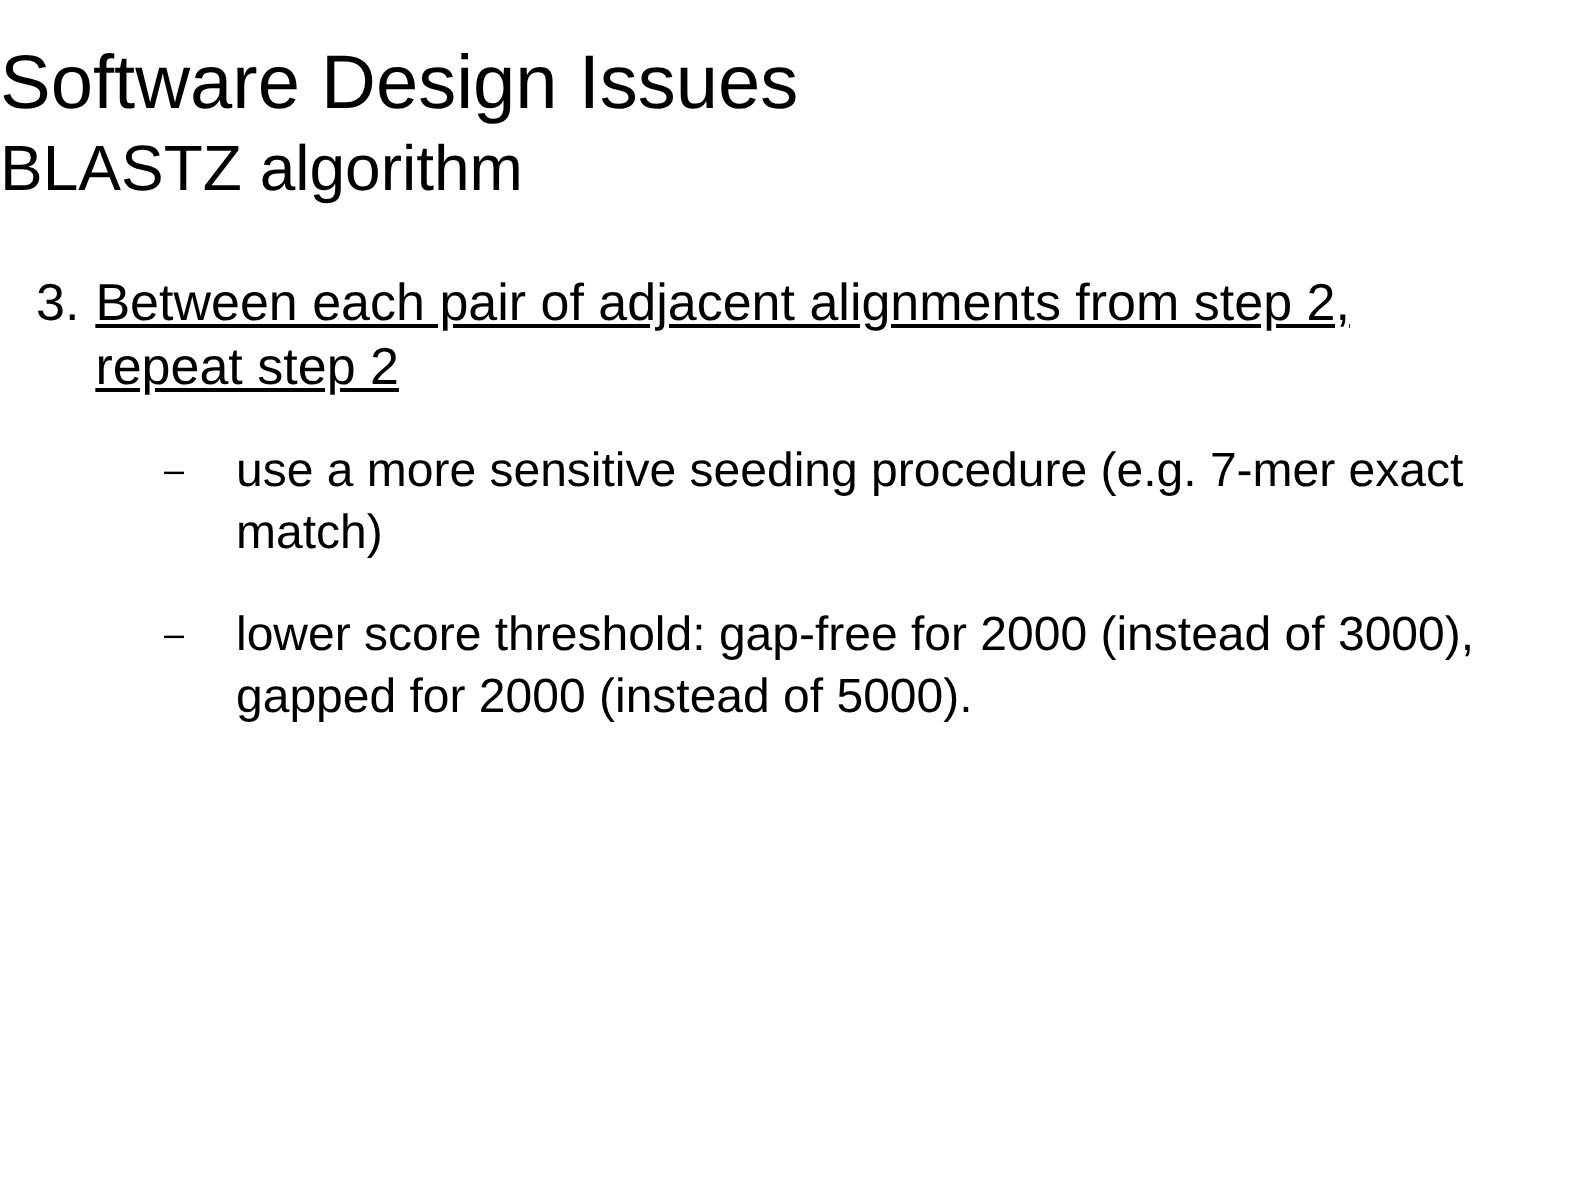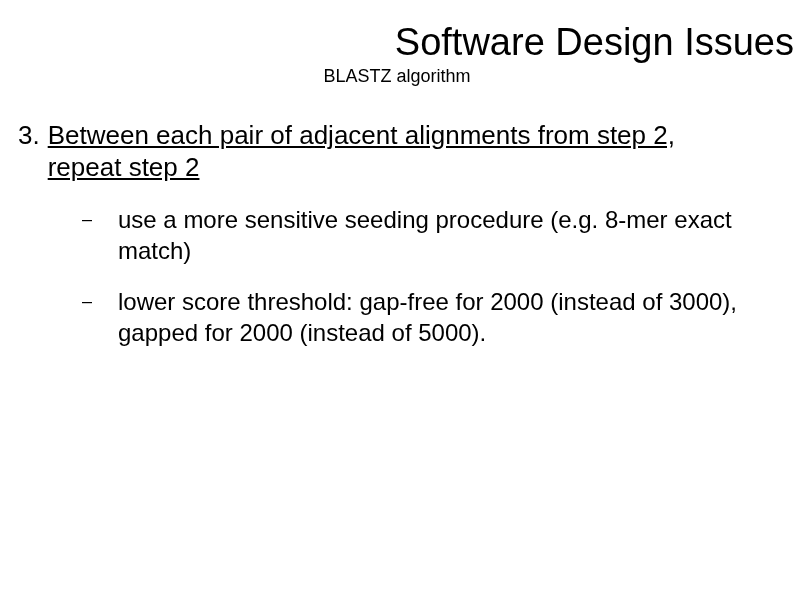--- a/index.html
+++ b/index.html
@@ -11,27 +11,26 @@
       width: 794px;
       height: 595px;
       background: #ffffff;
       font-family: Arial, Helvetica, sans-serif;
       color: #000000;
       padding-top: 22px;
     }
     .title {
       font-size: 38px;
       font-weight: normal;
-      text-align: right;
+      text-align: left;
       line-height: 1.1;
     }
     .subtitle {
-      font-size: 18px;
+      font-size: 32px;
       font-weight: normal;
-      text-align: center;
       margin-top: 2px;
     }
     .numbered-item {
       margin-top: 32px;
       padding-left: 18px;
       padding-right: 40px;
     }
     .numbered-row {
       display: flex;
       font-size: 26px;
@@ -74,19 +73,19 @@
 <div class="numbered-item">
   <div class="numbered-row">
     <div class="numbered-label">3.</div>
     <div class="numbered-text">Between each pair of adjacent alignments from step 2, repeat step 2</div>
   </div>
 </div>
 
 <div class="sub-list">
   <div class="sub-item">
     <div class="sub-bullet">–</div>
-    <div class="sub-text">use a more sensitive seeding procedure (e.g. 8-mer exact match)</div>
+    <div class="sub-text">use a more sensitive seeding procedure (e.g. 7-mer exact match)</div>
   </div>
   <div class="sub-item">
     <div class="sub-bullet">–</div>
     <div class="sub-text">lower score threshold: gap-free for 2000 (instead of 3000), gapped for 2000 (instead of 5000).</div>
   </div>
 </div>
 
 </body></html>

